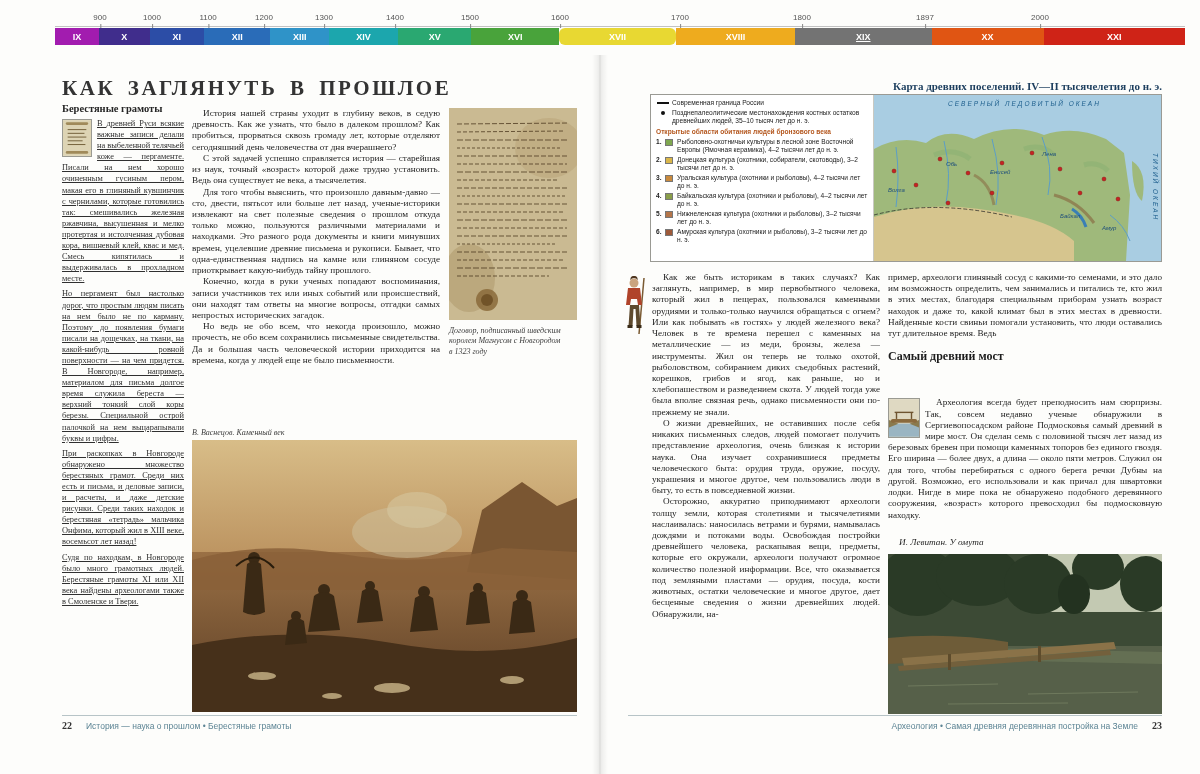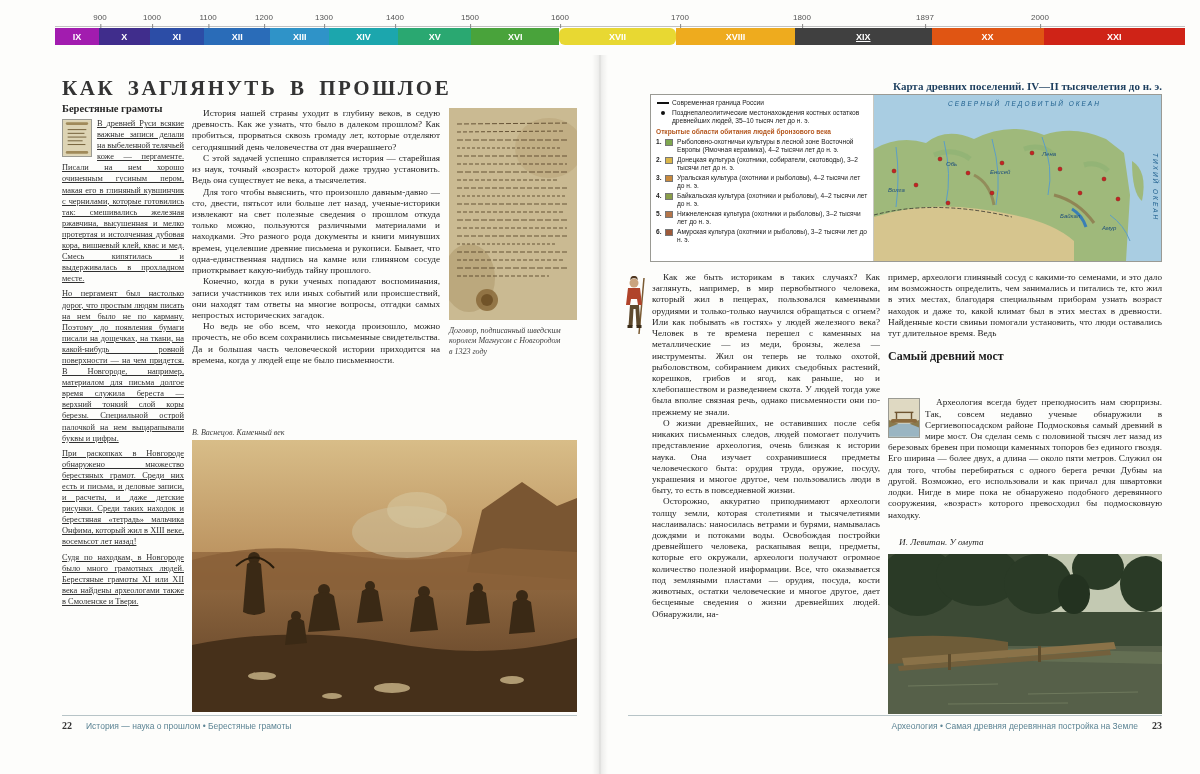--- a/index.html
+++ b/index.html
@@ -102,21 +102,21 @@
   <div class="seg" style="width: 45px; background: #a21caf;">IX</div>
   <div class="seg" style="width: 52px; background: rgb(64, 45, 140);">X</div>
   <div class="seg" style="width: 56px; background: rgb(44, 77, 166);">XI</div>
   <div class="seg" style="width: 68px; background: rgb(42, 108, 184);">XII</div>
   <div class="seg" style="width: 60px; background: rgb(47, 147, 200);">XIII</div>
   <div class="seg" style="width: 71px; background: rgb(28, 166, 173);">XIV</div>
   <div class="seg" style="width: 75px; background: rgb(42, 168, 113);">XV</div>
   <div class="seg" style="width: 90px; background: rgb(73, 163, 59);">XVI</div>
   <div class="seg" style="width: 120px; background: rgb(232, 216, 50); border-radius: 6px;">XVII</div>
   <div class="seg" style="width: 122px; background: rgb(238, 171, 30);">XVIII</div>
-  <div class="seg" style="width: 140px; background: #404040; text-decoration: underline;">XIX</div>
+  <div class="seg" style="width: 140px; background: #737373; text-decoration: underline;">XIX</div>
   <div class="seg" style="width: 115px; background: rgb(224, 85, 19);">XX</div>
   <div class="seg" style="width: 145px; background: rgb(207, 35, 23);">XXI</div>
 </div>
 
 <div class="fold"></div>
 
 <h1 class="abs page-title">КАК ЗАГЛЯНУТЬ В ПРОШЛОЕ</h1>
 
 <aside class="abs sidebar">
   <h2>Берестяные грамоты</h2>

